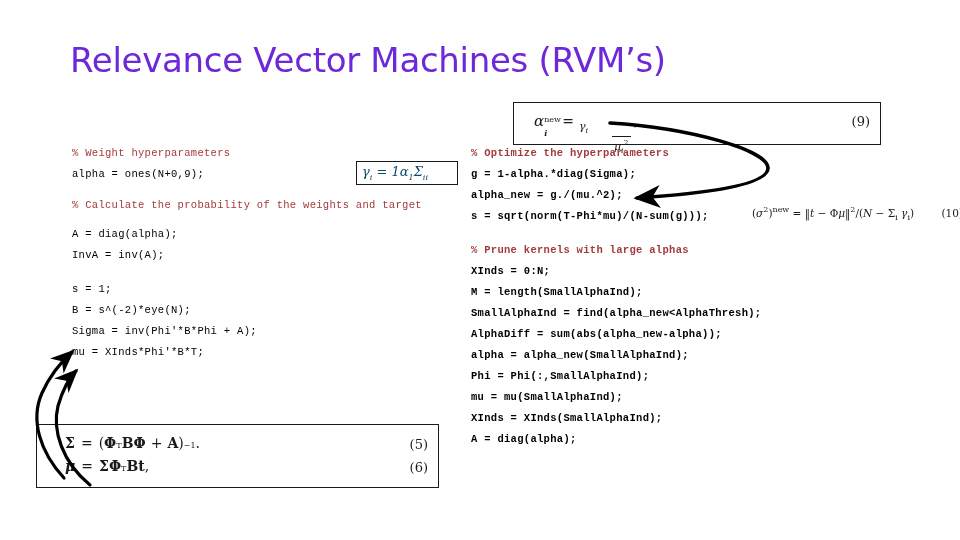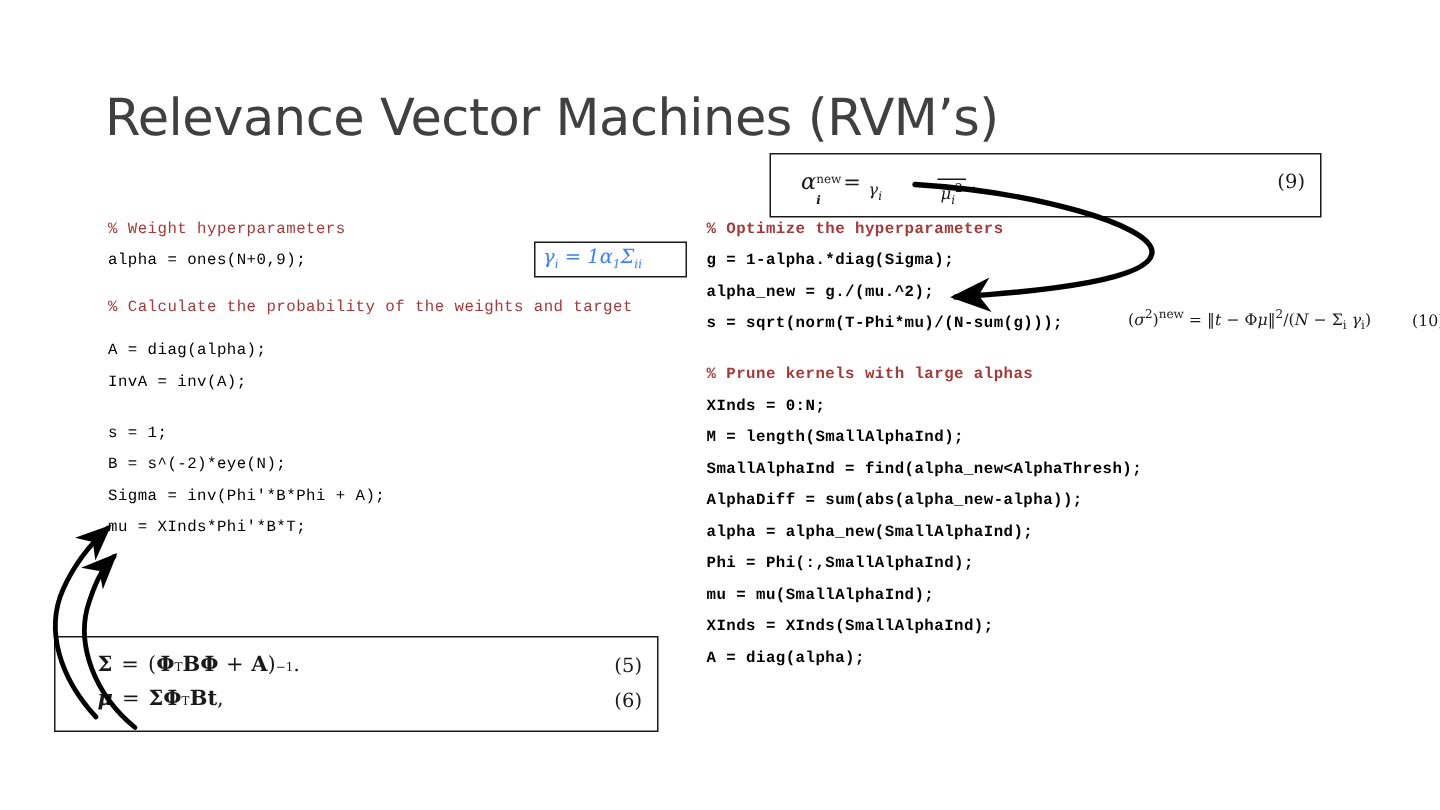--- a/index.html
+++ b/index.html
@@ -19,26 +19,26 @@
   #slide {
     position: absolute;
     inset: 0;
     background: #ffffff;
   }
 
   
   .slide-title {
     position: absolute;
     left: 70px;
-    top: 59px;
+    top: 40px;
     font-family: "DejaVu Sans", sans-serif;
     font-size: 34px;
     font-weight: 400;
     letter-spacing: -0.3px;
-    color: #404040;
+    color: #6d28d9;
     white-space: nowrap;
   }
 
   
   .code-col {
     position: absolute;
     font-family: "Liberation Mono", "DejaVu Sans Mono", monospace;
     font-size: 10.5px;
     line-height: 21px;
     color: #000000;
@@ -108,43 +108,43 @@
     position: absolute;
     right: 10px;
     font-size: 13px;
     font-family: "DejaVu Serif", serif;
     font-weight: 400;
   }
 
   
   .frac {
     display: inline-flex;
-    flex-direction: row;
-    align-items: center;
+    flex-direction: column;
+    align-items: flex-start;
     vertical-align: middle;
     font-weight: 400;
     margin: 0 3px;
     position: relative;
     top: 4px;
   }
   .frac .num { font-size: 11px; line-height: 10px; padding: 0 2px; }
   .frac .den { font-size: 11px; line-height: 11px; padding: 0 2px; border-top: 1.1px solid #1a1a1a; }
 
   sup.tiny { font-size: 8px; vertical-align: super; font-style: normal; font-weight: 400;}
   sub.tiny { font-size: 8px; vertical-align: sub; }
 
   
   #gamma-eq {
     position: absolute;
     left: 5px;
     top: 2px;
     font-family: "DejaVu Serif", serif;
     font-size: 13px;
     font-style: italic;
-    color: #3b82f6;
+    color: #0c4a6e;
     white-space: nowrap;
   }
 
   
   #eq-10 {
     position: absolute;
     left: 752px;
     top: 205px;
     font-family: "DejaVu Serif", serif;
     font-size: 10.5px;

